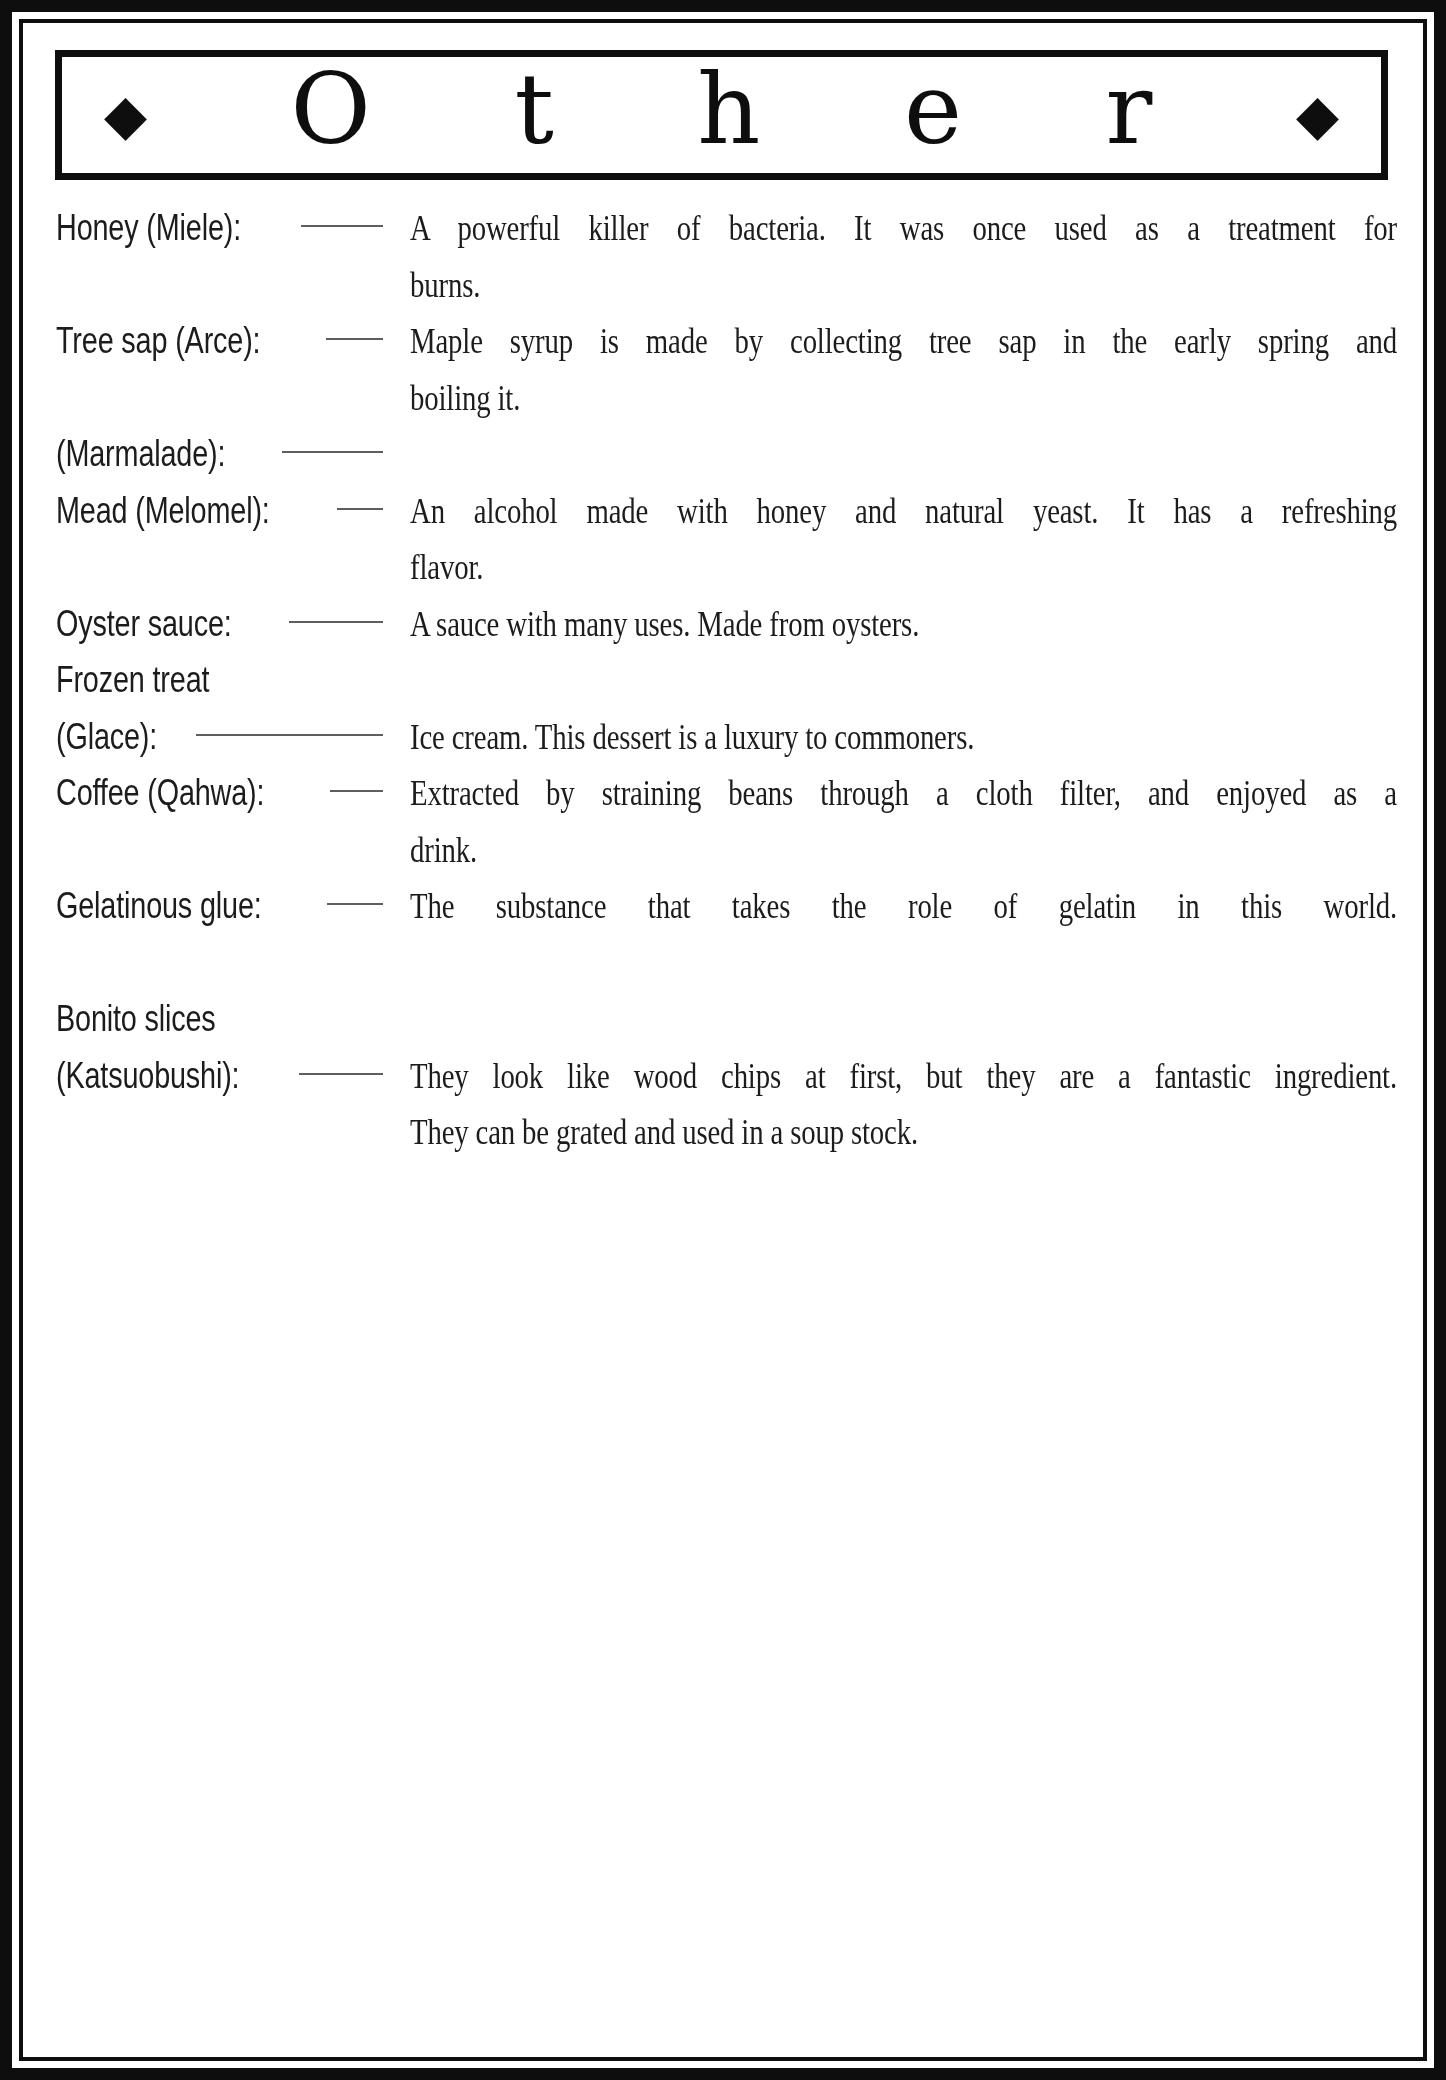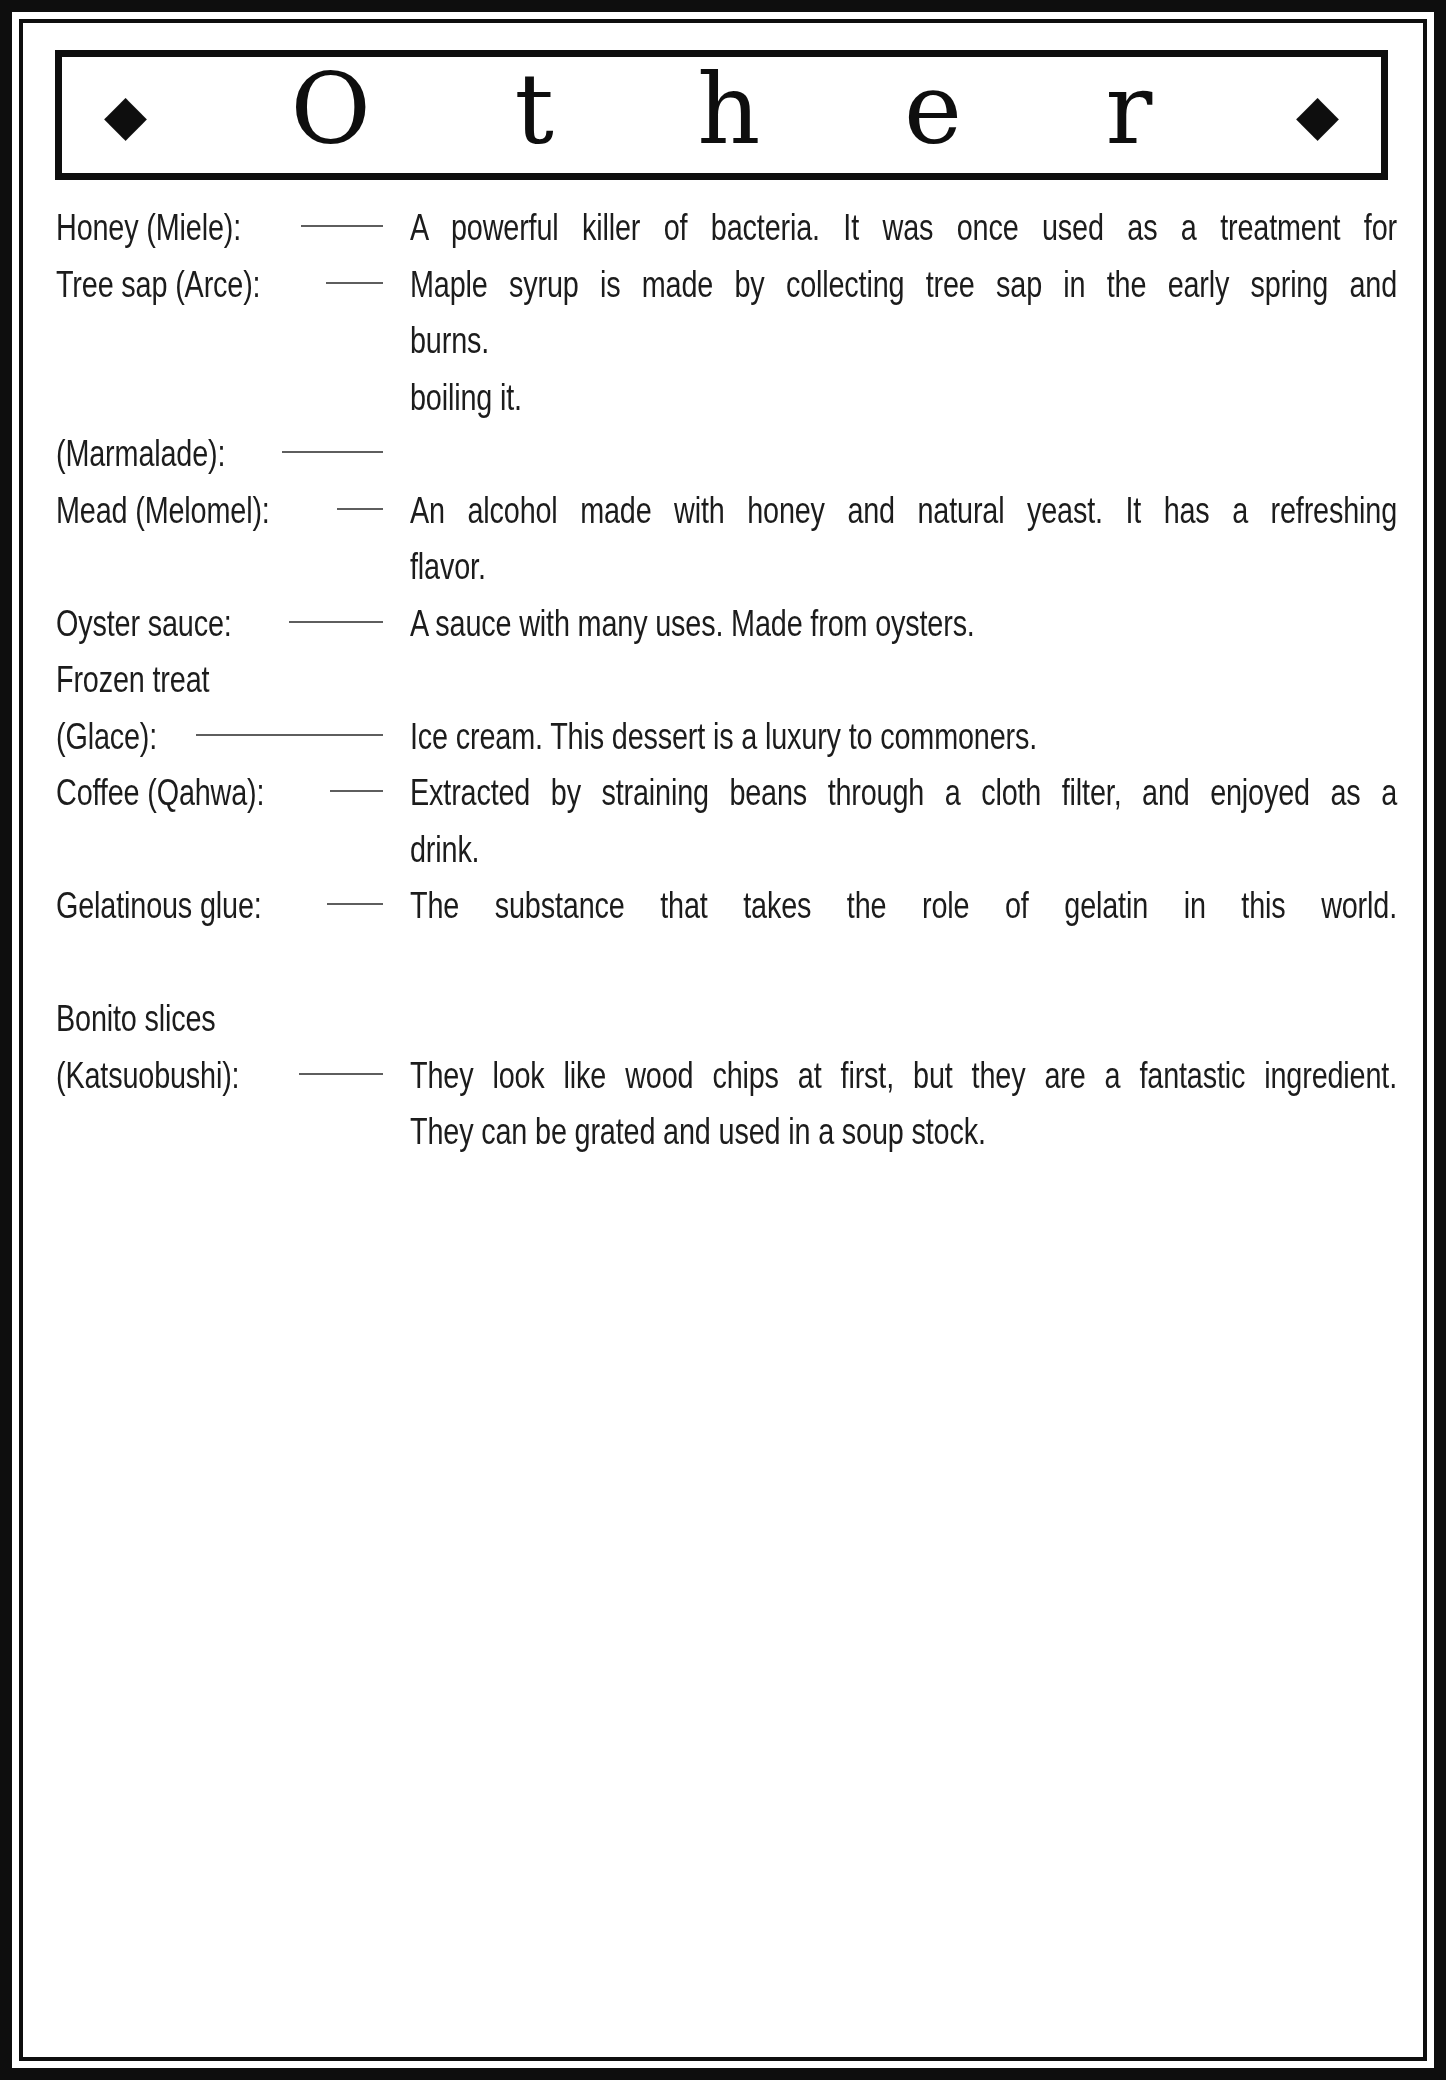--- a/index.html
+++ b/index.html
@@ -73,21 +73,21 @@
   }
   .dash {
     flex: 1 1 auto;
     align-self: center;
     border-top: 2px solid var(--dash);
     margin: 0 27px 0 14px;
     position: relative;
     top: -2px;
     min-width: 8px;
   }
-  .def-cell { flex: 1 1 auto; min-width: 0; }
+  .def-cell { flex: 1 1 auto; min-width: 0; font-family: Liberation Serif, serif; }
   .def-line.fill {
     width: 125%;
     text-align: justify;
     text-align-last: justify;
   }
 </style>
 </head>
 <body>
 
 <div class="frame-outer"></div>
@@ -108,35 +108,35 @@
   <div class="rows">
       <div class="row">
         <div class="term-cell">
           <span class="txt term-text">Honey (Miele):</span>
           <span class="dash"></span>
         </div>
         <div class="def-cell"><span class="txt def-line fill">A powerful killer of bacteria. It was once used as a treatment for</span></div>
       </div>
       <div class="row">
         <div class="term-cell">
+          <span class="txt term-text"></span>
+        </div>
+        <div class="def-cell"><span class="txt def-line">burns.</span></div>
+      </div>
+      <div class="row">
+        <div class="term-cell">
           <span class="txt term-text">Tree sap (Arce):</span>
           <span class="dash"></span>
         </div>
         <div class="def-cell"><span class="txt def-line fill">Maple syrup is made by collecting tree sap in the early spring and</span></div>
       </div>
       <div class="row">
         <div class="term-cell">
           <span class="txt term-text"></span>
         </div>
-        <div class="def-cell"><span class="txt def-line">burns.</span></div>
-      </div>
-      <div class="row">
-        <div class="term-cell">
-          <span class="txt term-text"></span>
-        </div>
         <div class="def-cell"><span class="txt def-line">boiling it.</span></div>
       </div>
       <div class="row">
         <div class="term-cell">
           <span class="txt term-text">(Marmalade):</span>
           <span class="dash"></span>
         </div>
       </div>
       <div class="row">
         <div class="term-cell">

